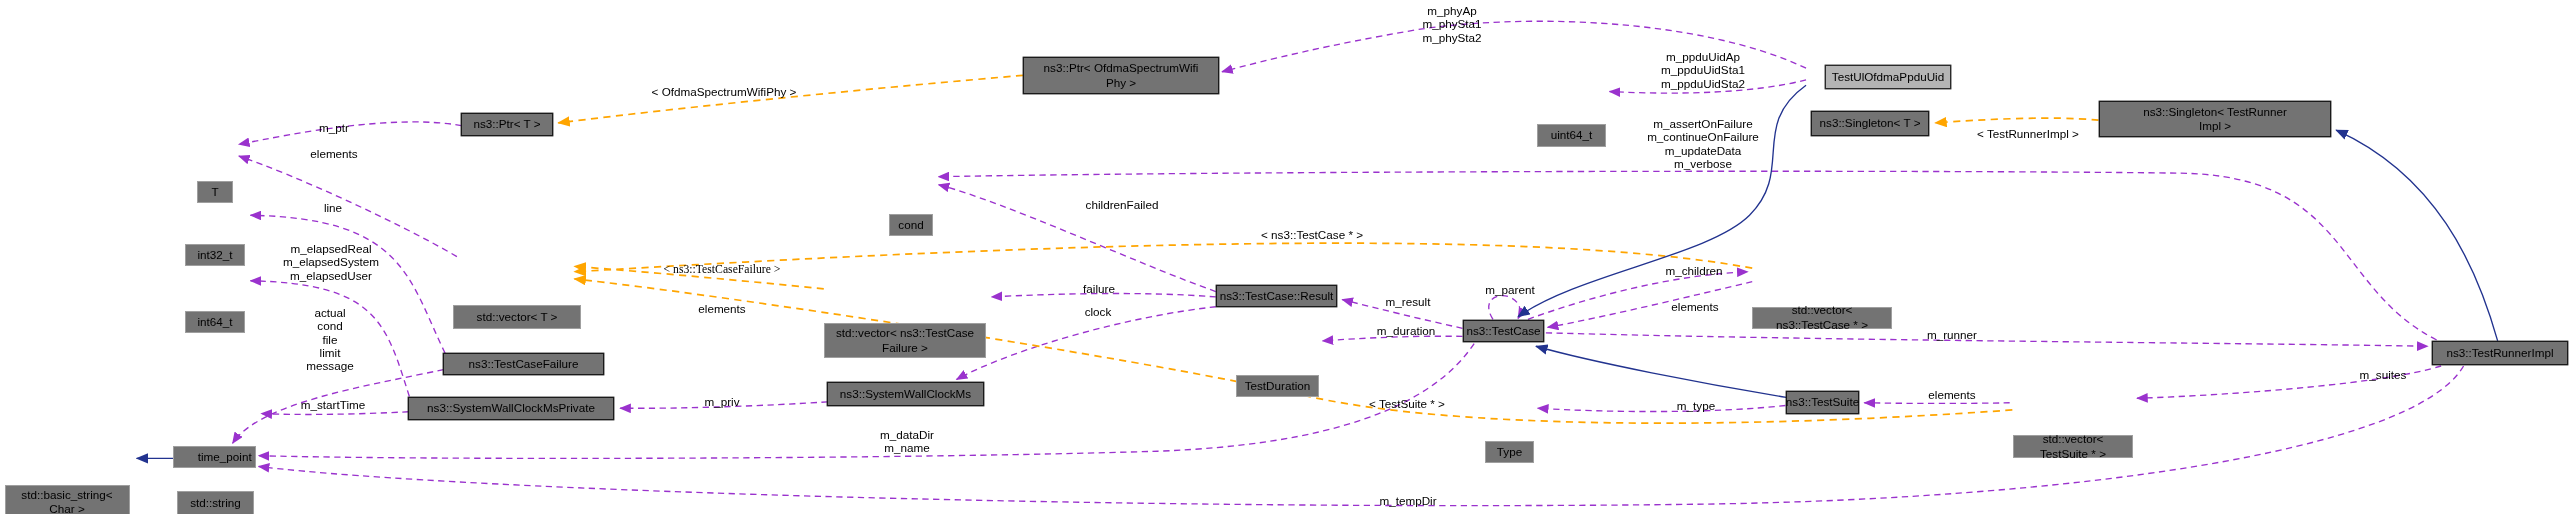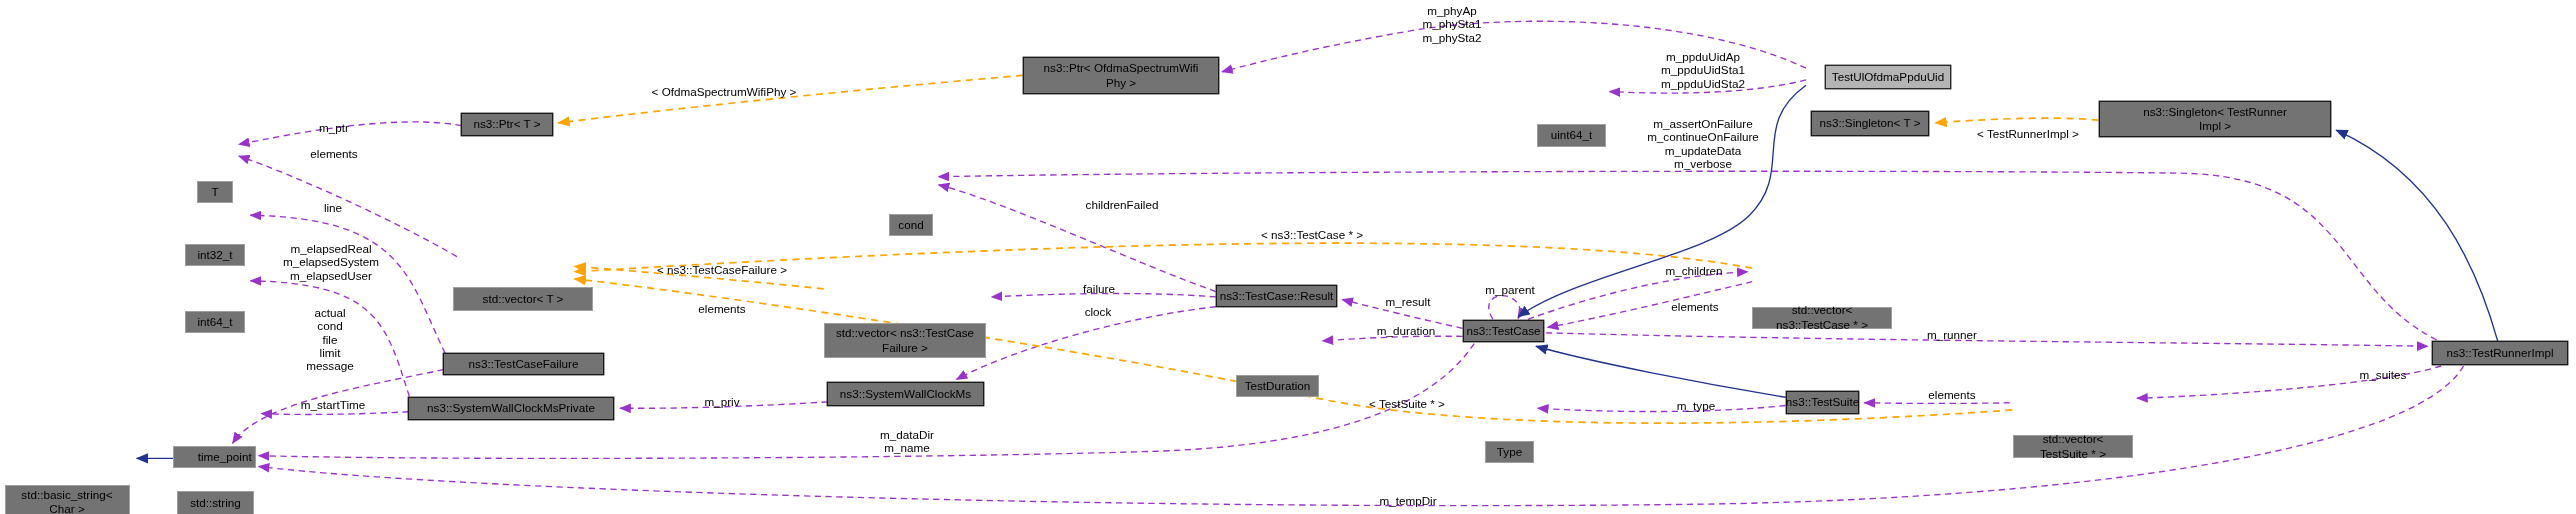--- a/index.html
+++ b/index.html
@@ -71,21 +71,21 @@
     <path class="edge-inherit" marker-end="url(#m-inherit)" d="M2013,95 C1950,140 2000,190 1950,240 C1905,285 1760,305 1692,353"></path>
     <path class="edge-inherit" marker-end="url(#m-inherit)" d="M1991,443 C1900,428 1775,404 1712,386"></path>
     <path class="edge-inherit" marker-end="url(#m-inherit)" d="M2784,380 C2760,295 2715,195 2604,145"></path>
   </svg>
 
   <div>
       <div class="node external" style="left: 197px; top: 137px; width: 36px; height: 22.4px;">T</div>
       <div class="node documented" style="left: 461px; top: 113px; width: 92px; height: 23px;">ns3::Ptr&lt; T &gt;</div>
       <div class="node external" style="left: 185px; top: 200px; width: 60px; height: 22.4px;">int32_t</div>
       <div class="node external" style="left: 185px; top: 267px; width: 60px; height: 22.4px;">int64_t</div>
-      <div class="node external" style="left: 453px; top: 243px; width: 140px; height: 24px;">std::vector&lt; T &gt;</div>
+      <div class="node external" style="left: 453px; top: 261px; width: 128px; height: 24px;">std::vector&lt; T &gt;</div>
       <div class="node documented" style="left: 443px; top: 353px; width: 161px; height: 21.5px;">ns3::TestCaseFailure</div>
       <div class="node documented" style="left: 408px; top: 397px; width: 206px; height: 23px;">ns3::SystemWallClockMsPrivate</div>
       <div class="node external" style="left: 173px; top: 402px; width: 83px; height: 22.4px; padding-left: 24px;">time_point</div>
       <div class="node external" style="left: 4.5px; top: 441px; width: 125px; height: 34px;">std::basic_string&lt;
 Char &gt;</div>
       <div class="node external" style="left: 177px; top: 447px; width: 77px; height: 24px;">std::string</div>
       <div class="node documented" style="left: 1023px; top: 57px; width: 196px; height: 37px;">ns3::Ptr&lt; OfdmaSpectrumWifi
 Phy &gt;</div>
       <div class="node external" style="left: 889px; top: 170px; width: 44px; height: 21.5px;">cond</div>
       <div class="node external" style="left: 1537px; top: 80px; width: 69px; height: 23px;">uint64_t</div>
@@ -113,21 +113,21 @@
 m_elapsedSystem
 m_elapsedUser</div>
       <div class="edge-label" style="left: 330px; top: 339px;">actual
 cond
 file
 limit
 message</div>
       <div class="edge-label" style="left: 333px; top: 405px;">m_startTime</div>
       <div class="edge-label" style="left: 722px; top: 402px;">m_priv</div>
       <div class="edge-label" style="left: 724px; top: 92px;">&lt; OfdmaSpectrumWifiPhy &gt;</div>
-      <div class="edge-label" style="left: 722px; top: 270px;">&lt; ns3::TestCaseFailure &gt;</div>
+      <div class="edge-label" style="left: 722px; top: 270px; font-family: Liberation Serif, serif;">&lt; ns3::TestCaseFailure &gt;</div>
       <div class="edge-label" style="left: 722px; top: 309px;">elements</div>
       <div class="edge-label" style="left: 1099px; top: 289px;">failure</div>
       <div class="edge-label" style="left: 1098px; top: 312px;">clock</div>
       <div class="edge-label" style="left: 1122px; top: 205px;">childrenFailed</div>
       <div class="edge-label" style="left: 1312px; top: 235px;">&lt; ns3::TestCase * &gt;</div>
       <div class="edge-label" style="left: 1408px; top: 302px;">m_result</div>
       <div class="edge-label" style="left: 1406px; top: 331px;">m_duration</div>
       <div class="edge-label" style="left: 1510px; top: 290px;">m_parent</div>
       <div class="edge-label" style="left: 1407px; top: 404px;">&lt; TestSuite * &gt;</div>
       <div class="edge-label" style="left: 907px; top: 441px;">m_dataDir

